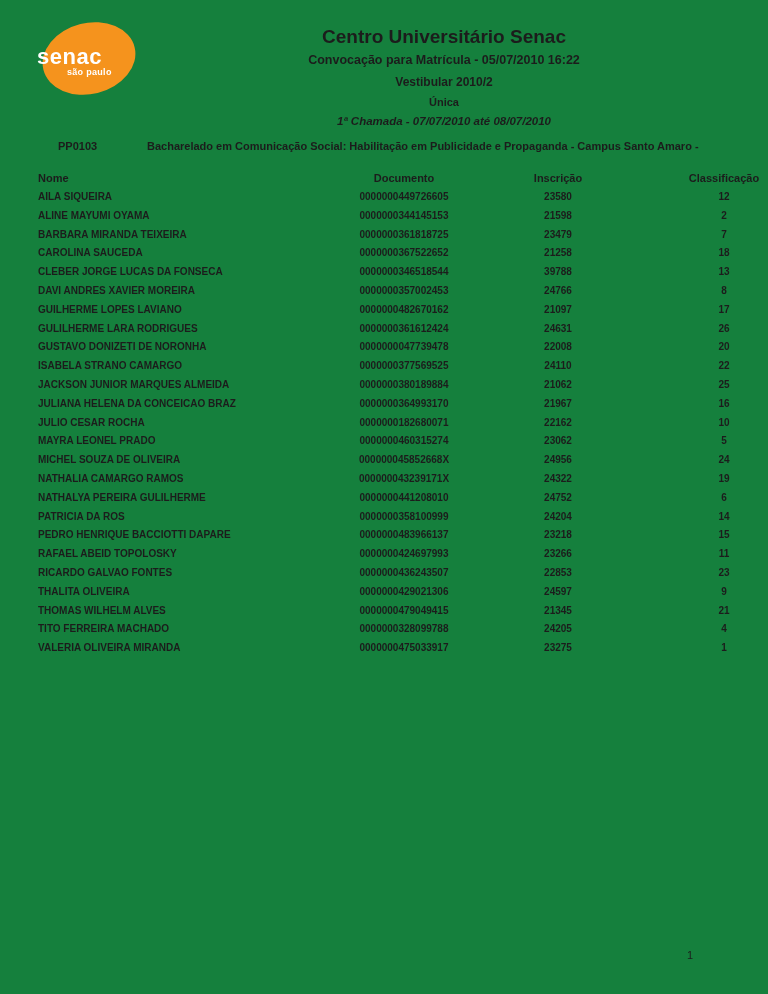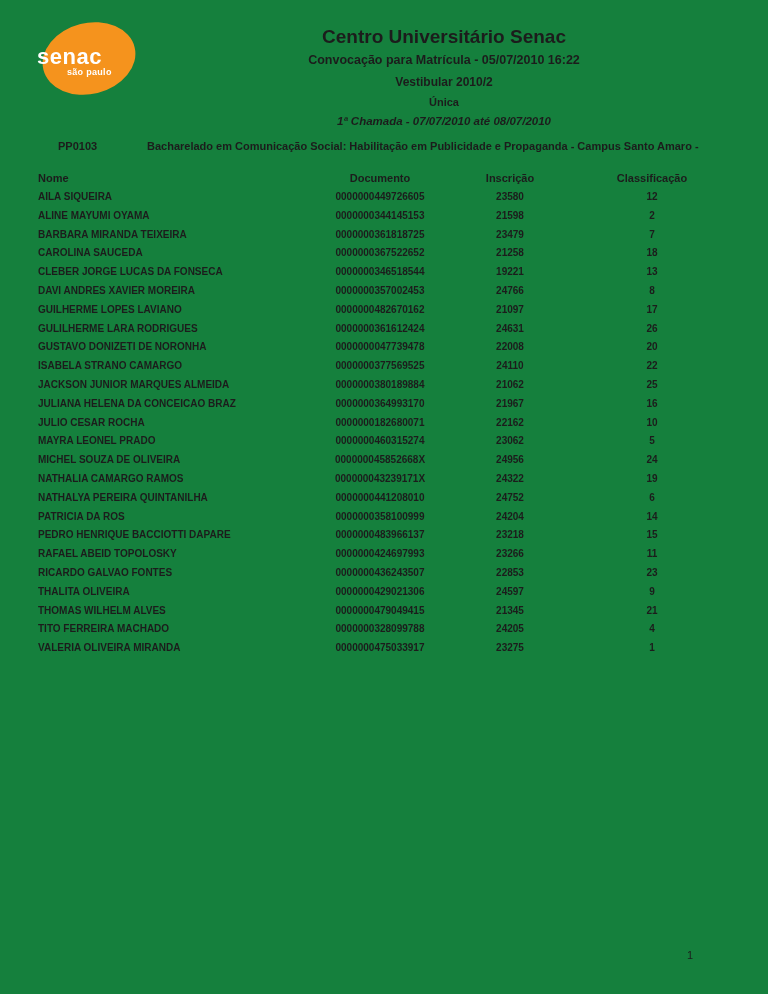--- a/index.html
+++ b/index.html
@@ -51,20 +51,21 @@
     display: flex;
   }
   .course .code { width: 89px; flex: 0 0 89px; padding-left: 20px; }
   .course .name { flex: 1; }
 
   
   .table { position: absolute; left: 38px; top: 172px; width: 708px; }
   .thead, .row {
     display: grid;
     grid-template-columns: 260px 164px 96px 188px;
+    gap: 24px;
   }
   .thead {
     font-weight: bold; font-size: 11px;
     height: 16px; line-height: 13px;
   }
   .row { height: 18.8px; line-height: 18.8px; font-size: 10px; font-weight: bold; }
   .cell { white-space: nowrap; overflow: hidden; }
   .c-left { text-align: left; }
   .c-center { text-align: center; }
 
@@ -130,21 +131,21 @@
   <div class="row">
     <div class="cell c-left">CAROLINA SAUCEDA</div>
     <div class="cell c-center">0000000367522652</div>
     <div class="cell c-center">21258</div>
     <div class="cell c-center">18</div>
   </div>
 
   <div class="row">
     <div class="cell c-left">CLEBER JORGE LUCAS DA FONSECA</div>
     <div class="cell c-center">0000000346518544</div>
-    <div class="cell c-center">19221</div>
+    <div class="cell c-center">39788</div>
     <div class="cell c-center">13</div>
   </div>
 
   <div class="row">
     <div class="cell c-left">DAVI ANDRES XAVIER MOREIRA</div>
     <div class="cell c-center">0000000357002453</div>
     <div class="cell c-center">24766</div>
     <div class="cell c-center">8</div>
   </div>
 
@@ -213,21 +214,21 @@
   </div>
 
   <div class="row">
     <div class="cell c-left">NATHALIA CAMARGO RAMOS</div>
     <div class="cell c-center">000000043239171X</div>
     <div class="cell c-center">24322</div>
     <div class="cell c-center">19</div>
   </div>
 
   <div class="row">
-    <div class="cell c-left">NATHALYA PEREIRA QUINTANILHA</div>
+    <div class="cell c-left">NATHALYA PEREIRA GULILHERME</div>
     <div class="cell c-center">0000000441208010</div>
     <div class="cell c-center">24752</div>
     <div class="cell c-center">6</div>
   </div>
 
   <div class="row">
     <div class="cell c-left">PATRICIA DA ROS</div>
     <div class="cell c-center">0000000358100999</div>
     <div class="cell c-center">24204</div>
     <div class="cell c-center">14</div>

